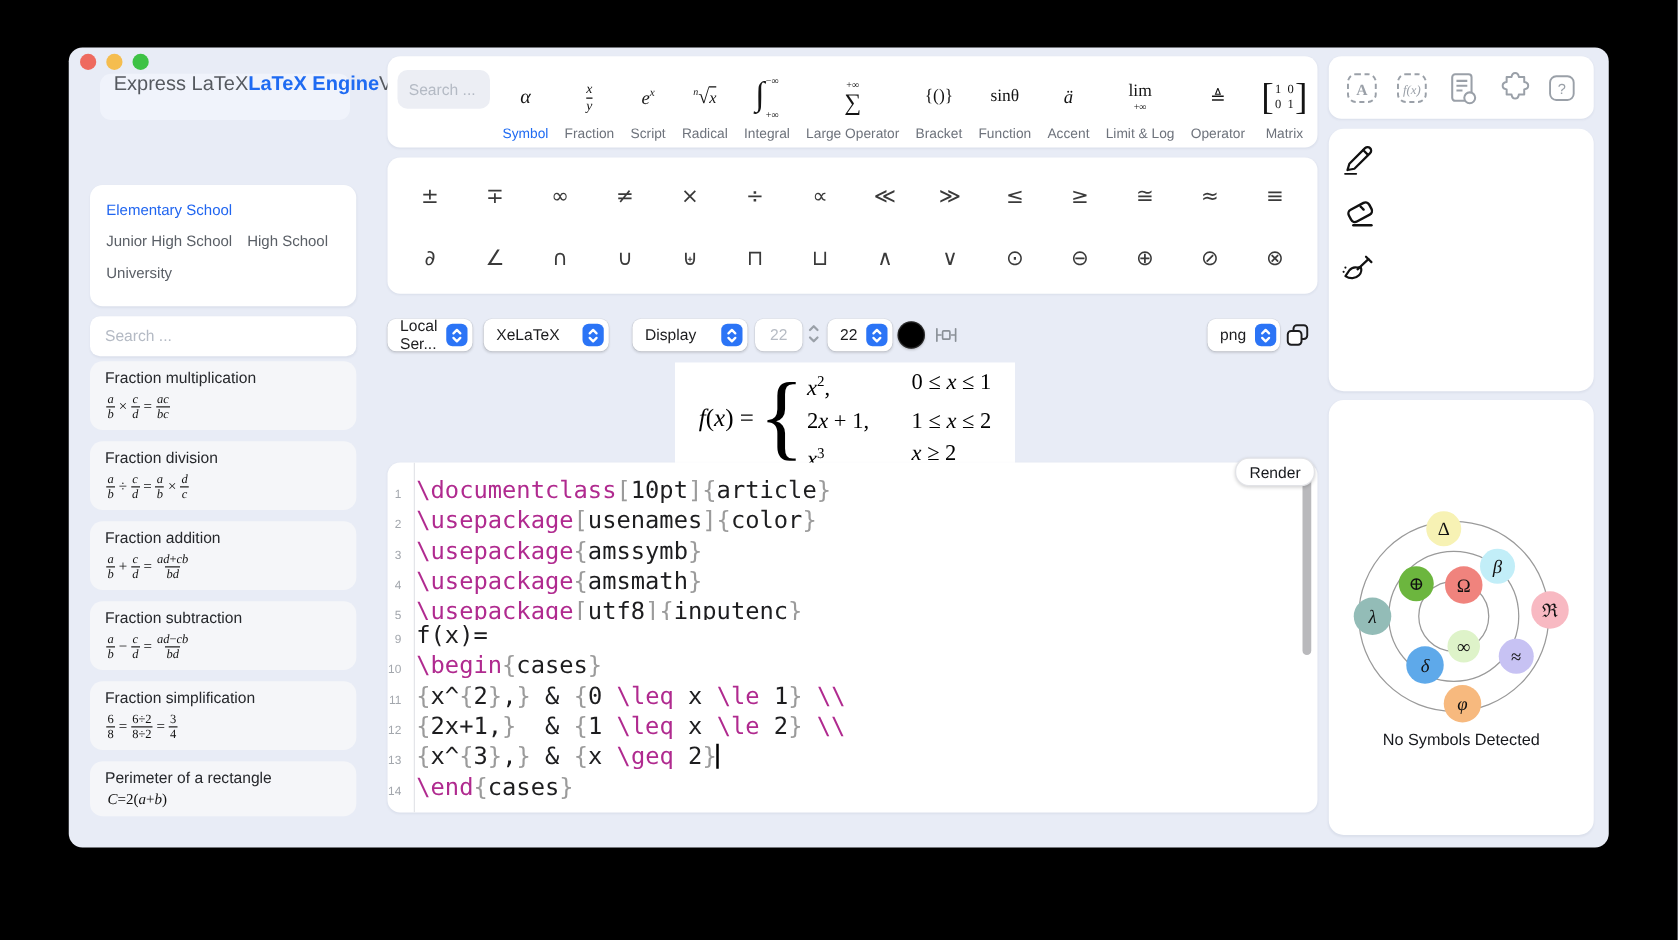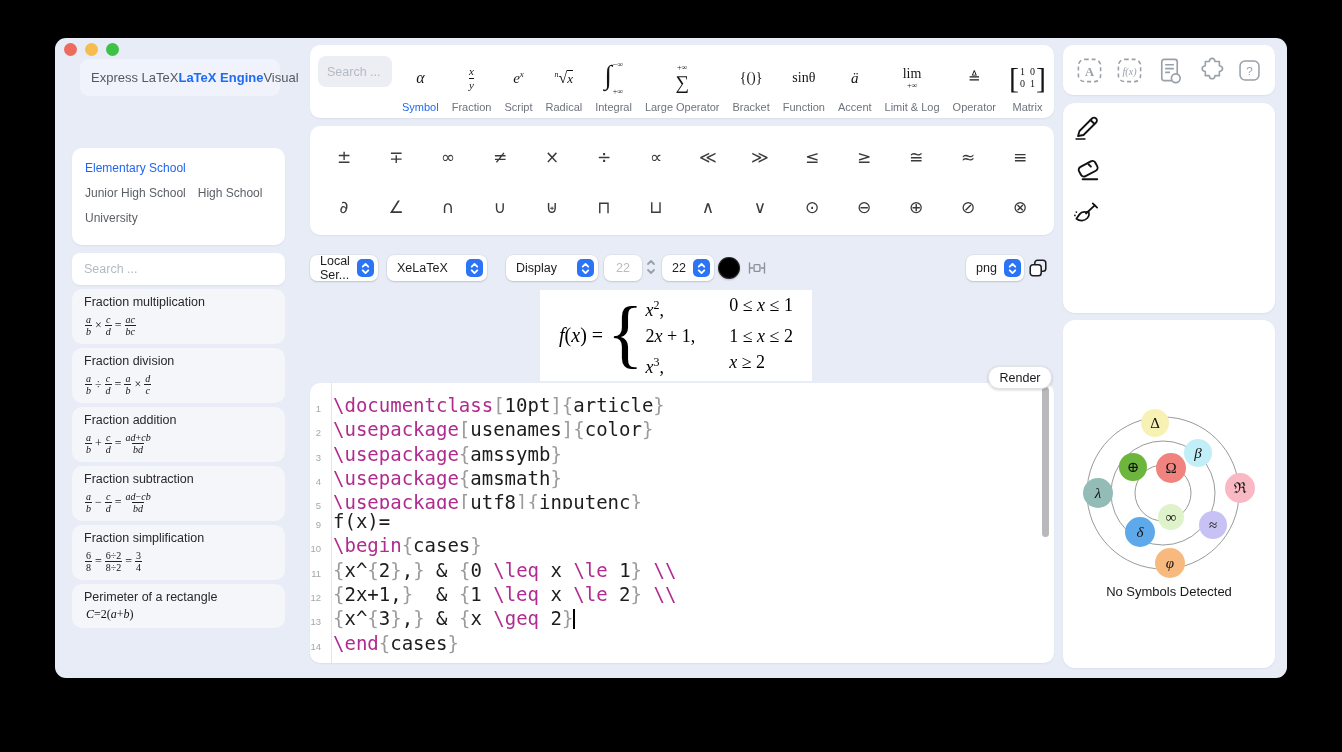--- a/index.html
+++ b/index.html
@@ -9,35 +9,35 @@
             background:#e8ecf6; border-radius:11px; box-shadow:0 18px 60px rgba(0,0,0,.6); }
   .card { background:#fff; border-radius:10px; box-shadow:0 1px 2px rgba(25,35,60,.06); position:absolute; }
 
   
   .traffic { position:absolute; left:9px; top:5px; display:flex; gap:8px; }
   .dot { width:13px; height:13px; border-radius:50%; display:inline-block; }
   .dot.red{ background:#ee6a5f; } .dot.yellow{ background:#f5bd4f; } .dot.green{ background:#3ec245; }
 
   
   .tabbar { position:absolute; left:25px; top:21px; width:200px; height:37px; background:#f0f3fb;
-            border-radius:9px; display:flex; align-items:center; justify-content:space-between;
-            padding:0 11px; font-size:13px; color:#55595f; }
+            border-radius:9px; display:flex; align-items:flex-start; justify-content:space-between;
+            padding:0 11px; font-size:16px; color:#55595f; }
   .tabbar .tab { cursor:default; white-space:nowrap; }
   .tabbar .tab.active { color:#1f6bf2; font-weight:700; }
   .app-title { position:absolute; left:20px; top:61px; font-size:30px; font-weight:700; color:#17191d; letter-spacing:-.5px; }
   .school-card { left:17px; top:110px; width:213px; height:97px; padding:13px 13px 0 13px; }
   #levels { display:flex; flex-wrap:wrap; column-gap:12px; row-gap:11px; font-size:12px; color:#5a5f66; }
   #levels .level { white-space:nowrap; }
   #levels .level.active { color:#2065f0; }
   #levels .level:nth-child(1), #levels .level:nth-child(4) { flex-basis:100%; }
   .side-search, .palette-search { border:none; outline:none; font-size:12.5px; color:#333; }
   .side-search { position:absolute; left:17px; top:215px; width:213px; height:32px; background:#fff;
                  border-radius:8px; padding:0 12px; box-shadow:0 1px 2px rgba(25,35,60,.06); }
   .side-search::placeholder, .palette-search::placeholder { color:#b4bac4; }
-  #formula-list { position:absolute; left:17px; top:251px; width:213px; display:flex; flex-direction:column; gap:4px; }
+  #formula-list { position:absolute; left:17px; top:251px; width:213px; display:flex; flex-direction:column; gap:9px; }
   .f-card { background:#f5f6f9; border-radius:10px; padding:6px 12px 7px 12px; }
   .f-title { font-size:12.5px; color:#26282c; line-height:15px; }
   .f-math { margin-top:3px; font-family:"Liberation Serif", serif; font-size:12px; color:#111;
             display:flex; align-items:center; height:24px; }
   .f-card.simple .f-math { height:13px; }
   .f-math .op { margin:0 2px; }
   .mfrac { display:inline-flex; flex-direction:column; align-items:center; font-size:10px; line-height:1.1; margin:0 1px; }
   .mfrac .mbot { border-top:1px solid #222; padding:0 1px; }
   .mfrac .mtop { padding:0 1px; }
 
@@ -90,21 +90,21 @@
                  font-family:"Liberation Serif", serif; color:#000; }
   .prev-lhs { font-size:20px; }
   .cases-brace { font-size:76px; line-height:78px; font-weight:400; margin:0 2px 6px 4px; }
   .case-grid { display:grid; grid-template-columns:auto auto; column-gap:34px; font-size:18px; }
   .case-grid .cell { line-height:26px; white-space:nowrap; }
   .case-grid sup { font-size:12px; }
 
   .render-btn { position:absolute; left:933px; top:328px; width:64px; height:23px; background:#fff;
                 border:1px solid #e2e3e7; border-radius:11px; font-size:12.5px; color:#17191d;
                 box-shadow:0 1px 3px rgba(0,0,0,.18); font-family:"Liberation Sans", sans-serif; z-index:6; }
-  .editor-card { left:255px; top:345px; width:744px; height:280px; overflow:hidden; }
+  .editor-card { left:255px; top:332px; width:744px; height:280px; overflow:hidden; }
   .gutter-line { position:absolute; left:21px; top:0; bottom:0; width:1px; background:#e4e5e9; }
   #code-lines { position:absolute; left:0; top:10px; right:12px; }
   .code-line { height:24.3px; line-height:24.3px; white-space:pre; font-family:"DejaVu Sans Mono", monospace; font-size:19px; }
   .code-line.clipped { height:19px; overflow:hidden; }
   .code-line .ln { display:inline-block; width:16px; text-align:right; padding-right:5px;
                    font-family:"Liberation Sans", sans-serif; font-size:9.5px; color:#a3a7ad; }
   .code-line .code { padding-left:7px; }
   .tk-c { color:#b02a8f; } .tk-b { color:#9b9b9b; } .tk-t { color:#1d1d1f; }
   .caret { display:inline-block; width:2px; height:20px; background:#000; vertical-align:-4px; }
   .editor-scrollbar { position:absolute; right:5px; top:4px; width:7px; height:150px; border-radius:4px; background:#b9b9bc; }

